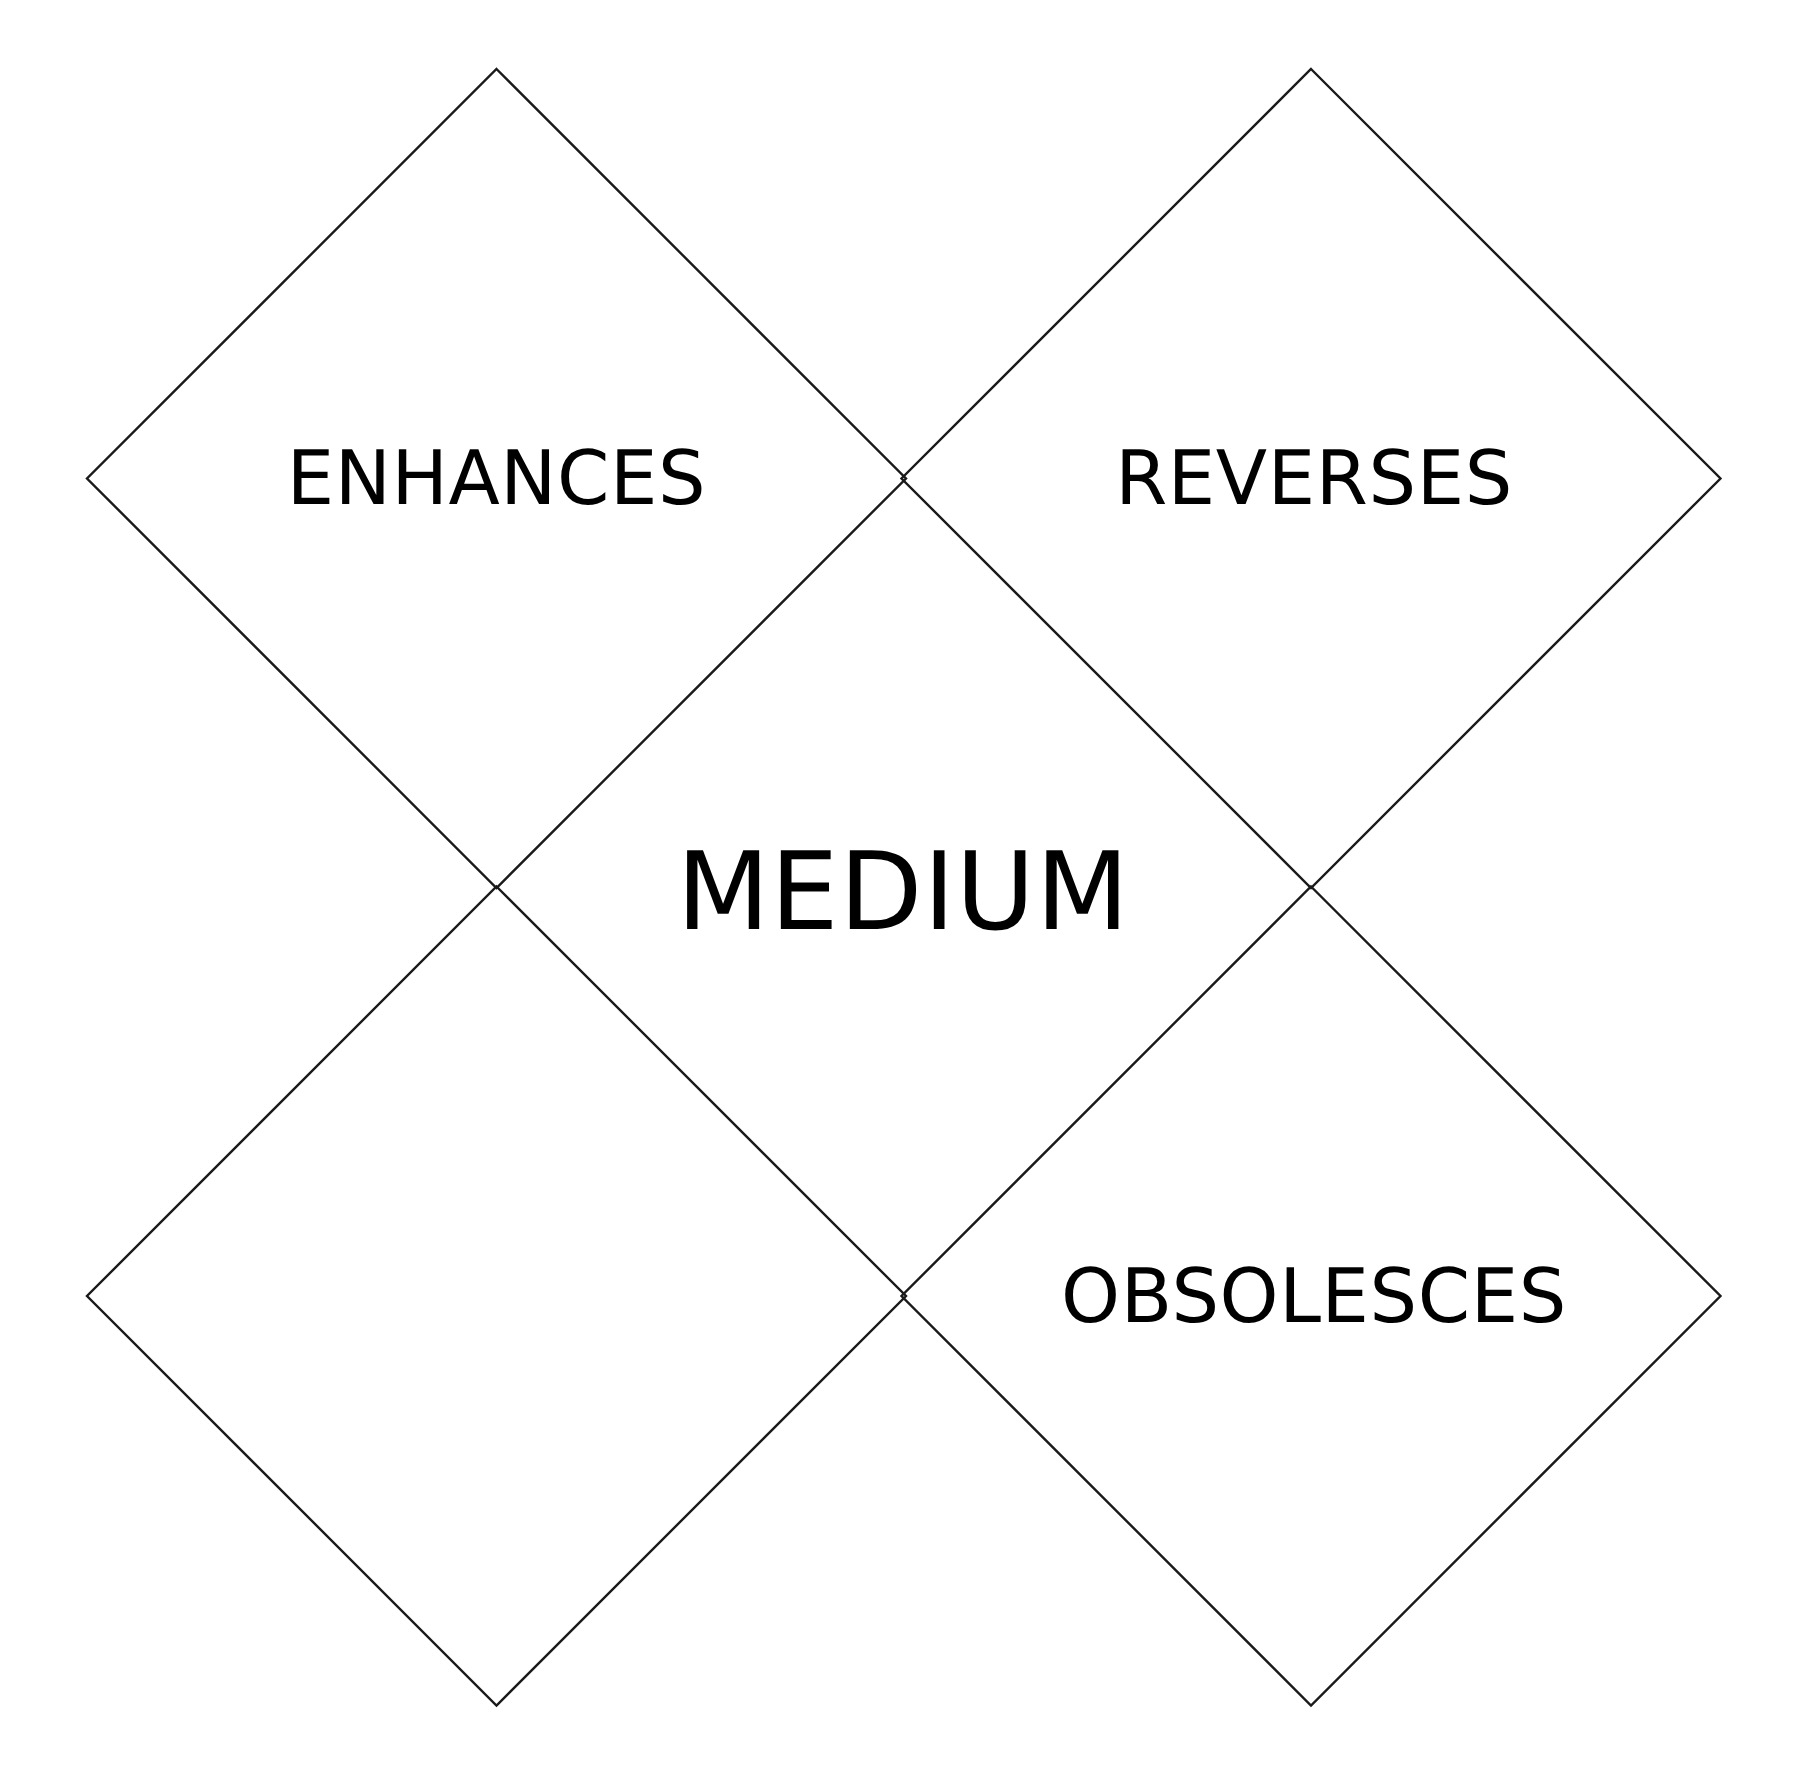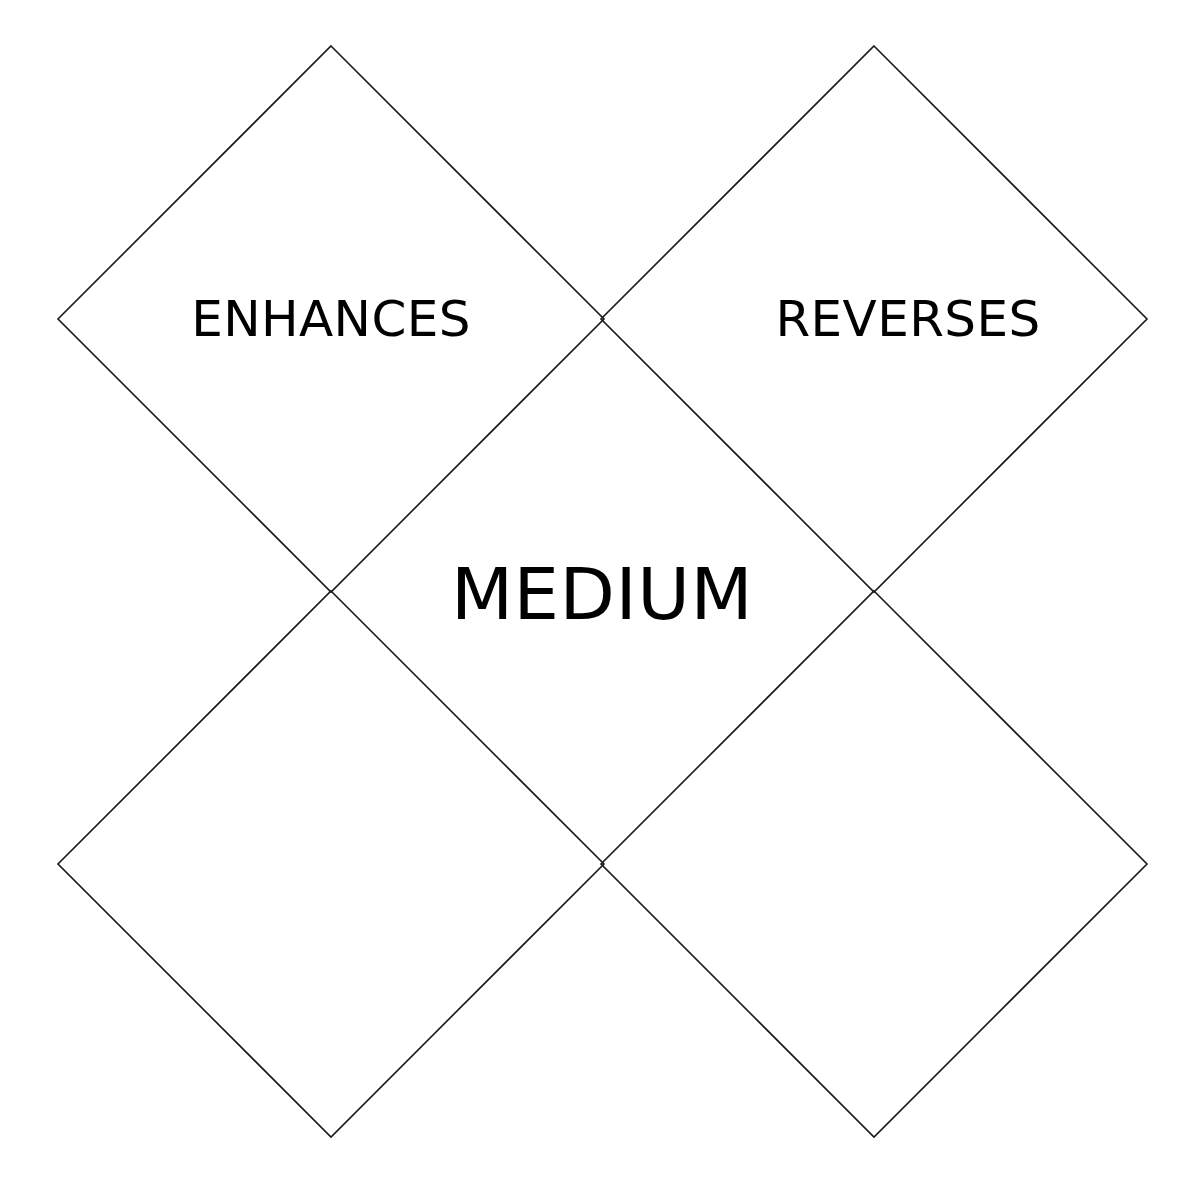--- a/index.html
+++ b/index.html
@@ -60,19 +60,20 @@
   <svg id="tetrad-svg" viewBox="0 0 1200 1189" xmlns="http://www.w3.org/2000/svg">
     <rect x="0" y="0" width="1200" height="1189" fill="#ffffff"></rect>
     <polygon fill="none" stroke="#1a1a1a" stroke-width="1.6" stroke-linejoin="miter" points="331,46 604,319 331,592 58,319"></polygon>
     <polygon fill="none" stroke="#1a1a1a" stroke-width="1.6" stroke-linejoin="miter" points="874,46 1147,319 874,592 601,319"></polygon>
     <polygon fill="none" stroke="#1a1a1a" stroke-width="1.6" stroke-linejoin="miter" points="331,591 604,864 331,1137 58,864"></polygon>
     <polygon fill="none" stroke="#1a1a1a" stroke-width="1.6" stroke-linejoin="miter" points="874,591 1147,864 874,1137 601,864"></polygon>
   </svg>
 
   <div class="quad-label" style="left:331px; top:319px;">ENHANCES</div>
 
-  <div class="quad-label" style="left:908px; top:319px;">REVERSES</div>
+  <div class="quad-label" style="left:876px; top:319px;">REVERSES</div>
 
 
+  <div class="quad-label" style="left:876px; top:864px;">OBSOLESCES</div>
 
   <div class="center-label" style="left:602px; top:594px;">MEDIUM</div>
 
 </div>
 
 </body></html>

